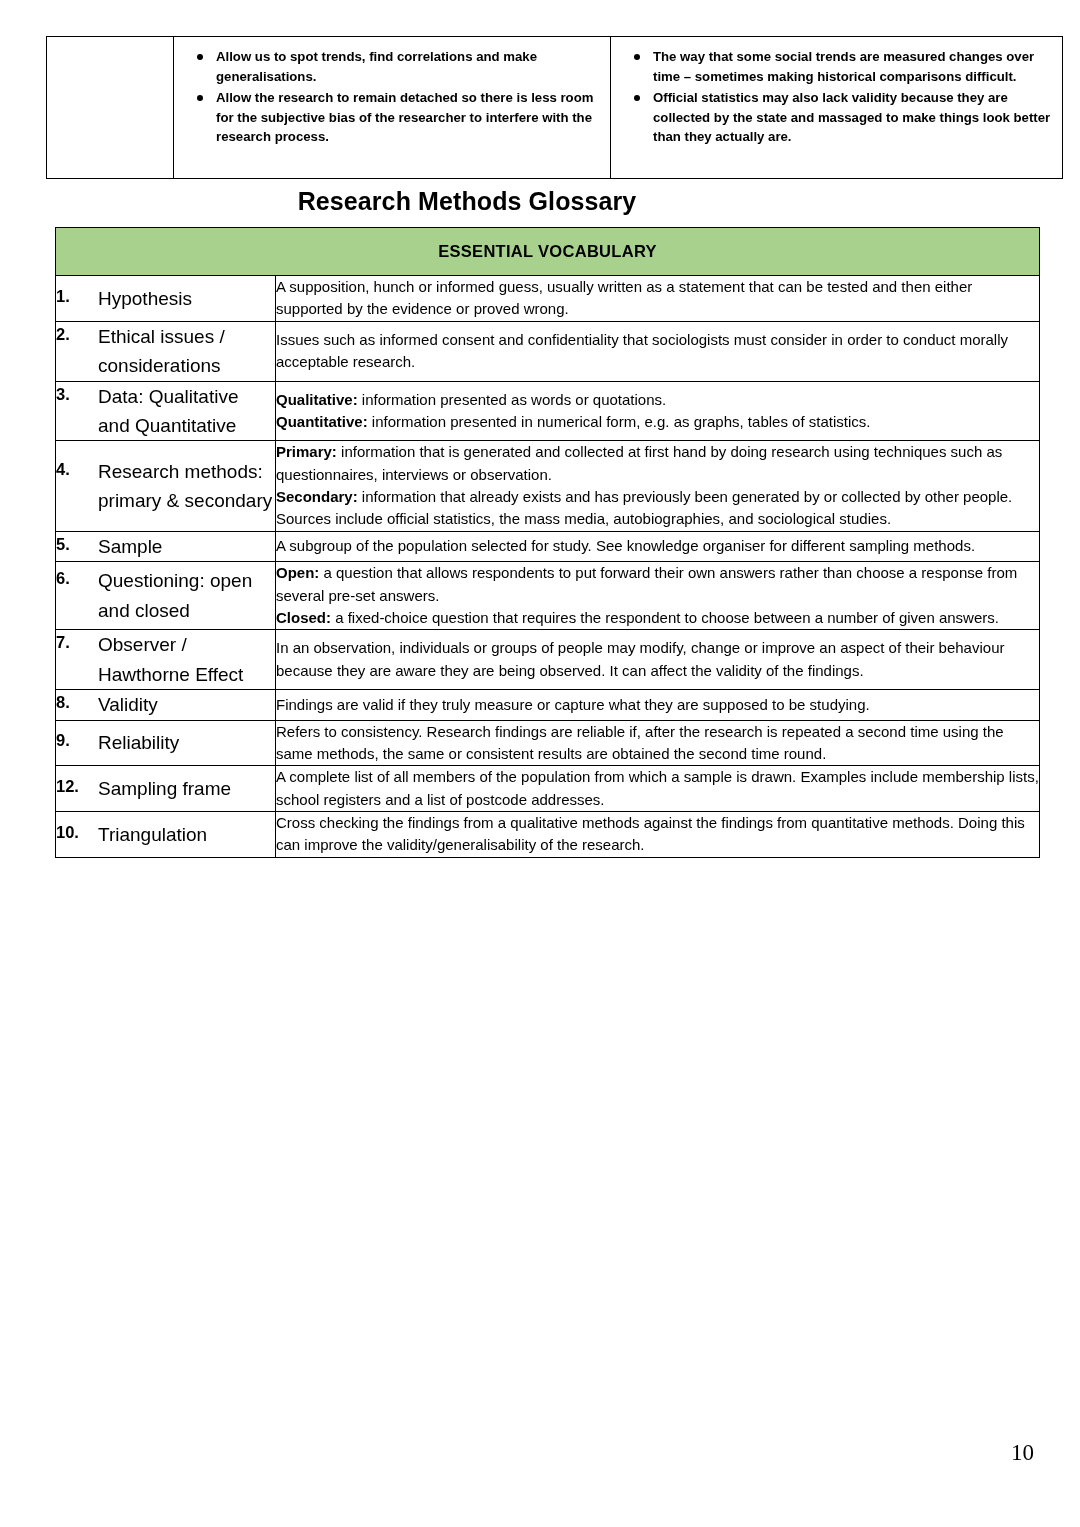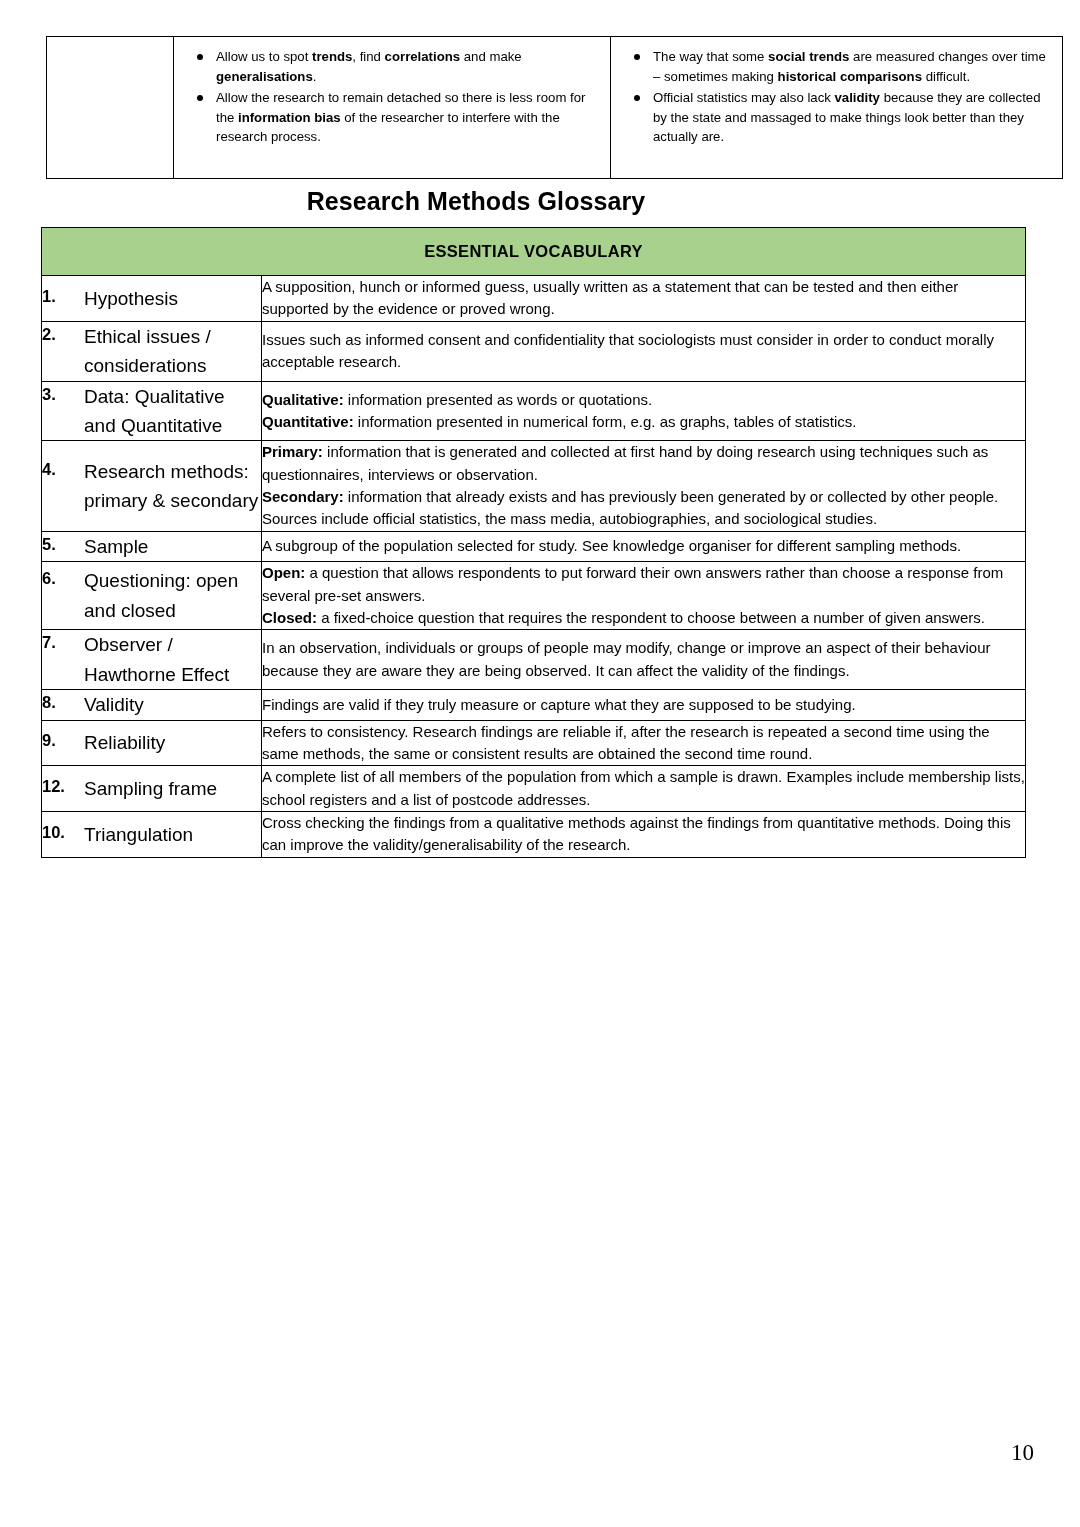--- a/index.html
+++ b/index.html
@@ -31,20 +31,21 @@
     height: 142px;
   }
   .top-table td.narrow { width: 127px; }
   .top-table td.colA   { width: 437px; }
   .top-table td.colB   { width: 452px; margin-top: 12px; }
 
   ul.bullets {
     margin: 0;
     padding: 10px 10px 8px 42px;
     list-style: none;
+    font-weight: bold;
   }
   ul.bullets li {
     position: relative;
     font-size: 13.2px;
     line-height: 1.48;
     margin: 0 0 2px 0;
     text-align: left;
   }
   ul.bullets li::before {
     content: "";
@@ -53,33 +54,33 @@
     top: 7px;
     width: 6px;
     height: 6px;
     background: #000;
     border-radius: 50%;
   }
 
   
   .page-title {
     position: absolute;
-    left: 16px;
+    left: 7px;
     top: 187px;
     width: 920px;
     text-align: center;
     font-size: 25px;
     font-weight: bold;
     letter-spacing: 0.1px;
   }
 
   
   .glossary {
     position: absolute;
-    left: 41px;
+    left: 55px;
     top: 227px;
     width: 984px;
     border-collapse: collapse;
     table-layout: fixed;
   }
   .glossary td, .glossary th {
     border: 1.4px solid #000;
     padding: 0;
     vertical-align: middle;
   }
@@ -138,21 +139,21 @@
 </head>
 <body>
 
 <table class="top-table">
   <tbody>
     <tr>
       <td class="narrow"></td>
       <td class="colA">
         <ul class="bullets">
             <li>Allow us to spot <b>trends</b>, find <b>correlations</b> and make <b>generalisations</b>.</li>
-            <li>Allow the research to remain detached so there is less room for the <b>information bias</b> of the researcher to interfere with the research process.</li>
+            <li>Allow the research to remain detached so there is less room for the <b>subjective bias</b> of the researcher to interfere with the research process.</li>
           </ul>
       </td>
       <td class="colB">
         <ul class="bullets">
             <li>The way that some <b>social trends</b> are measured changes over time – sometimes making <b>historical comparisons</b> difficult.</li>
             <li>Official statistics may also lack <b>validity</b> because they are collected by the state and massaged to make things look better than they actually are.</li>
           </ul>
       </td>
     </tr>
   </tbody>

